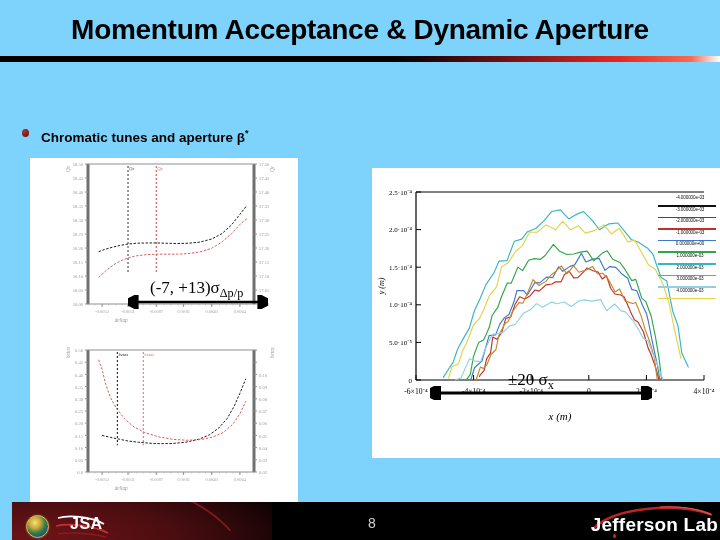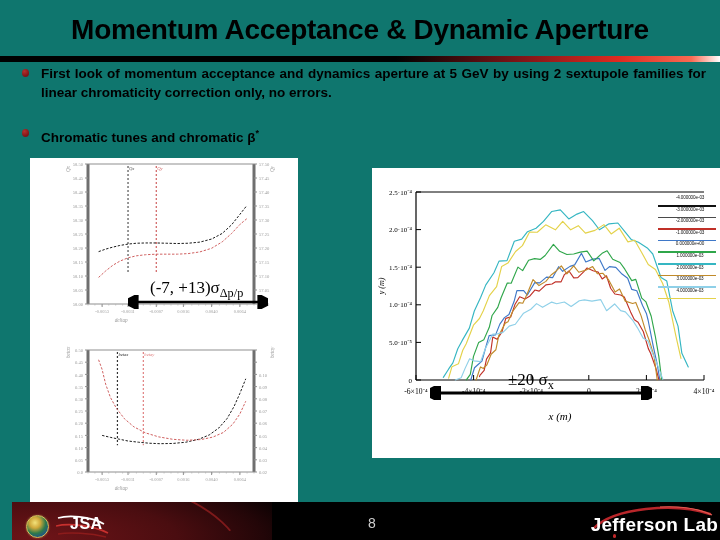--- a/index.html
+++ b/index.html
@@ -1,17 +1,17 @@
 <!DOCTYPE html>
 <html><head>
 <meta charset="utf-8">
 <style>
   html,body{margin:0;padding:0;background:#fff;}
   body{width:720px;height:540px;overflow:hidden;font-family:"Liberation Sans",sans-serif;}
-  .slide{position:relative;width:720px;height:540px;background:#0f766e;overflow:hidden;}
+  .slide{position:relative;width:720px;height:540px;background:#7dd3fc;overflow:hidden;}
 
   
   .title{
     position:absolute;left:0;top:14px;width:720px;text-align:center;
     font-family:"Liberation Sans",sans-serif;font-size:28px;font-weight:700;
     color:#000;letter-spacing:-0.3px;white-space:nowrap;
   }
   .title-rule{
     position:absolute;left:0;top:56px;width:720px;height:6px;
     background:linear-gradient(90deg,#000 0%,#000 55%,#7d1417 72%,#e02a20 86%,#f86a52 96%,#ffffff 100%);
@@ -101,28 +101,24 @@
   }
 </style>
 </head>
 <body>
 
 <div class="slide">
 
   <div class="title">Momentum Acceptance &amp; Dynamic Aperture</div>
   <div class="title-rule"></div>
 
-  <div class="bullet-row" id="b1">
-    <span class="bdot"></span>
-    <span class="btext">First look of momentum acceptance and dynamics aperture at 5 GeV by using 2 sextupole families for linear chromaticity correction only, no errors.</span>
-  </div>
 
   <div class="bullet-row" id="b2">
     <span class="bdot"></span>
-    <span class="btext"><span>Chromatic tunes and chromatic β</span><span class="sup">*</span></span>
+    <span class="btext"><span>Chromatic tunes and aperture β</span><span class="sup">*</span></span>
   </div>
 
 
   <div class="plot" id="plot-tunes" style="left:30px;top:158px;width:268px;height:178px;">
     <svg id="svg-tunes" width="268" height="178">
         <rect x="58" y="6" width="166" height="140" fill="#fff" stroke="none"></rect>
         <line x1="58" y1="6" x2="58" y2="146" stroke="#6f6f6f" stroke-width="3"></line>
         <line x1="224" y1="6" x2="224" y2="146" stroke="#6f6f6f" stroke-width="3"></line>
         <line x1="58" y1="6" x2="224" y2="6" stroke="#8f8f8f" stroke-width="1"></line>
         <line x1="58" y1="146" x2="224" y2="146" stroke="#8f8f8f" stroke-width="1"></line>

